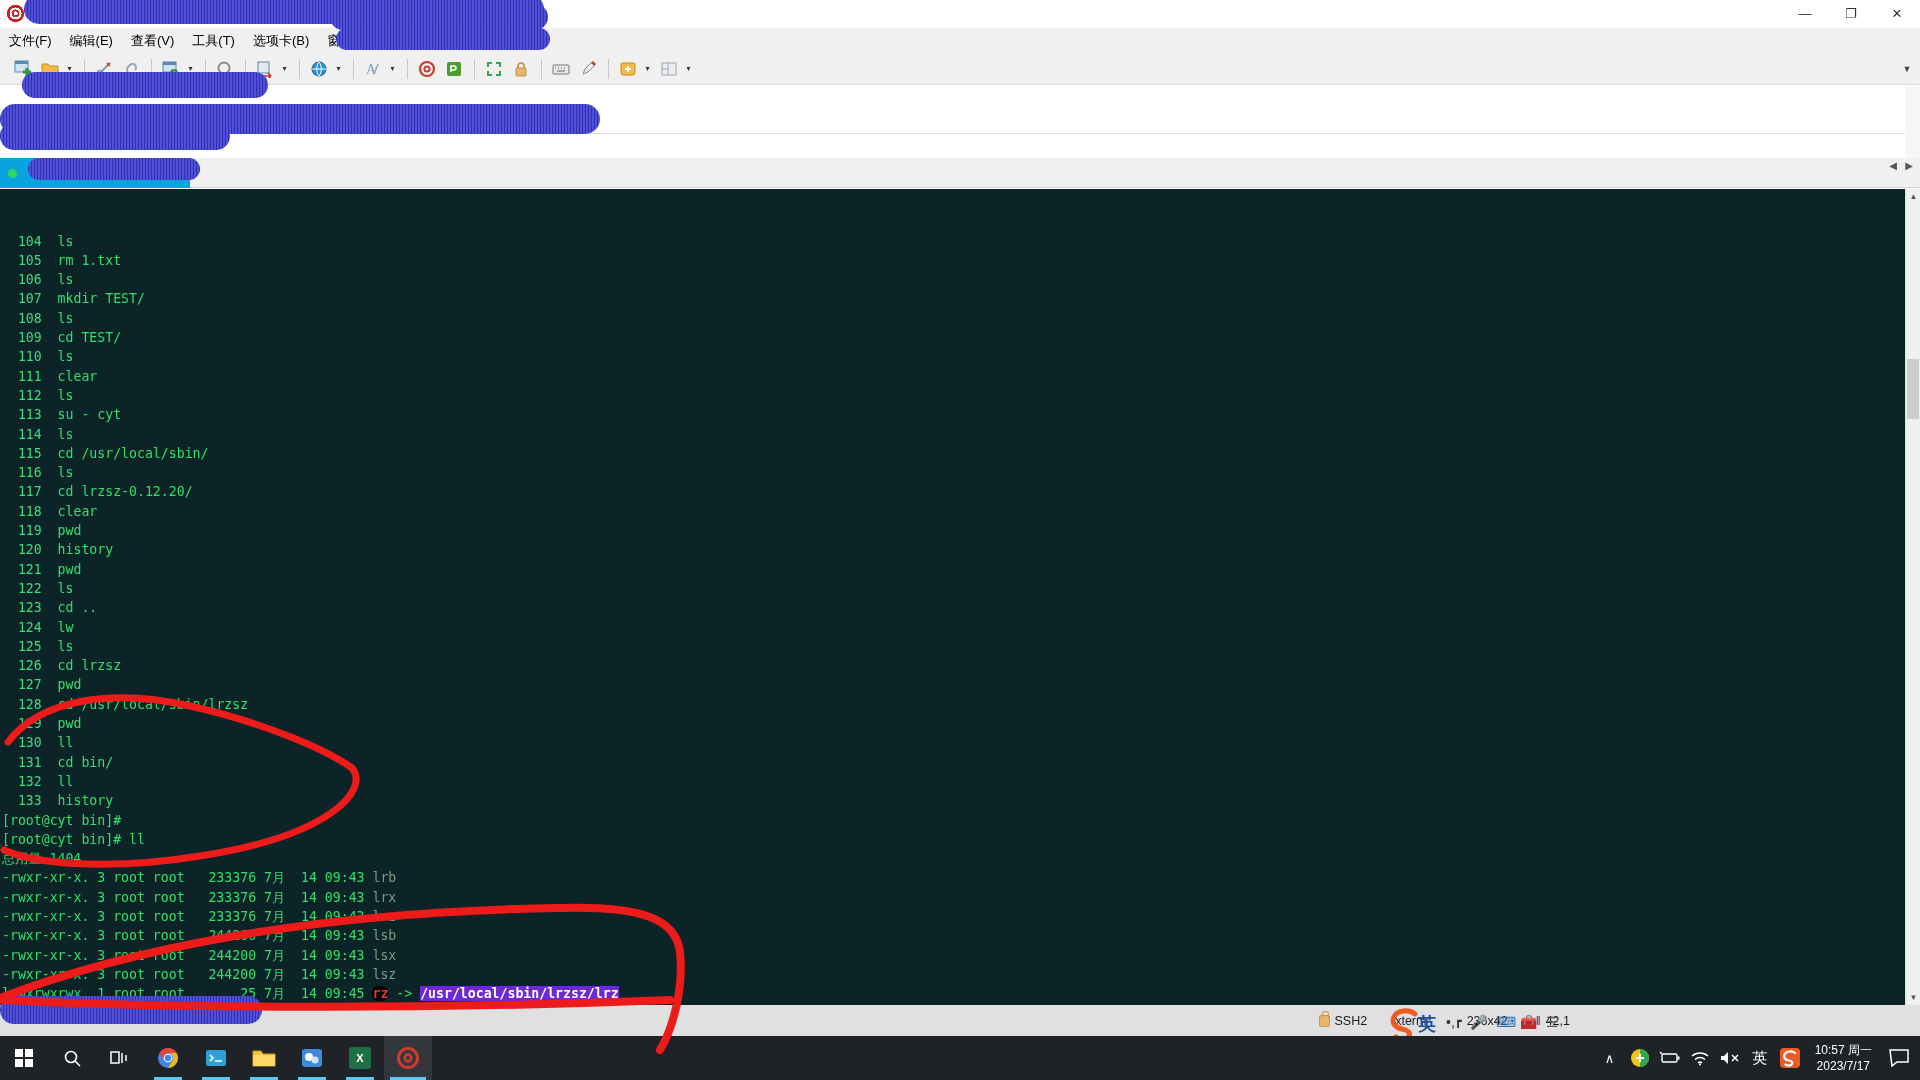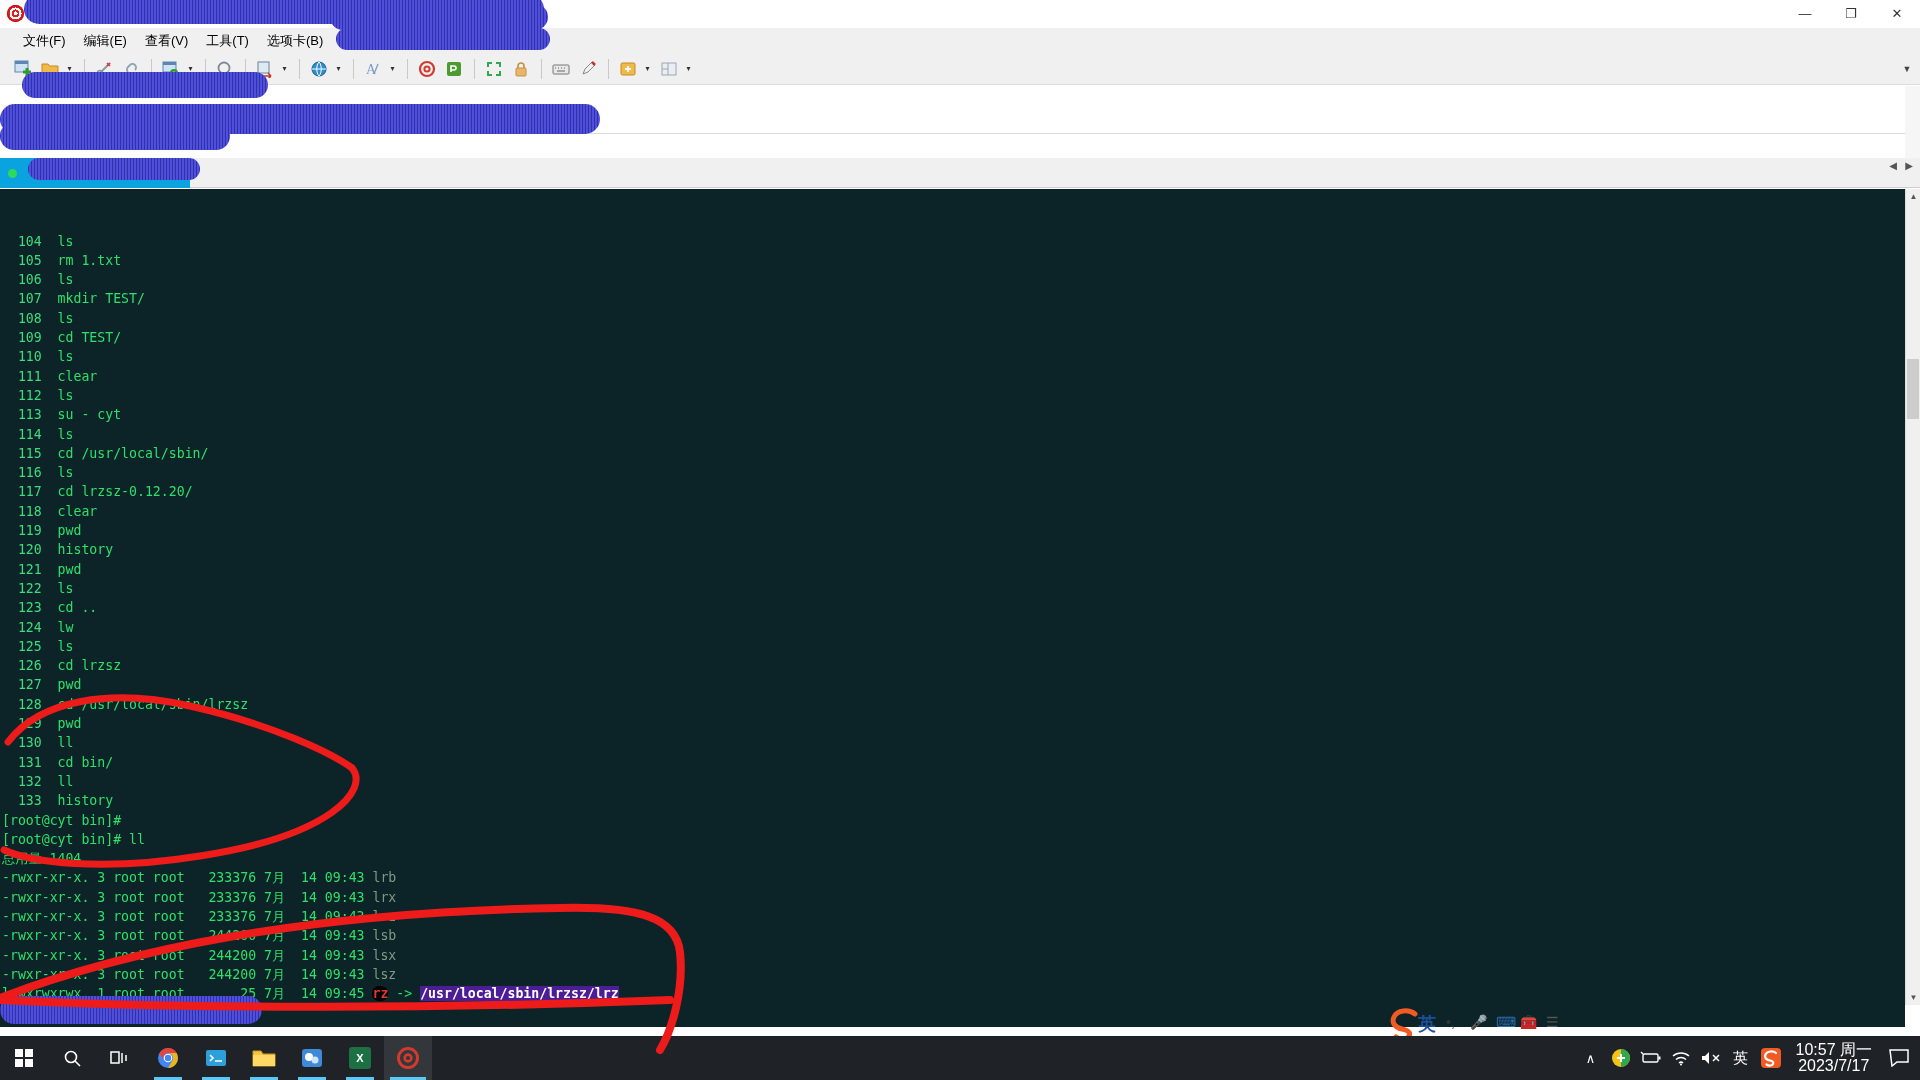--- a/index.html
+++ b/index.html
@@ -26,21 +26,21 @@
   .tb-title { font-size: 12px; color: #222; flex: 1; padding-left: 4px; }
   .tb-buttons { display: flex; height: 28px; }
   .tb-btn {
     width: 46px; height: 28px; display: flex; align-items: center; justify-content: center;
     font-size: 13px; color: #333;
   }
 
   
   .menubar {
     position: absolute; left: 0; top: 28px; width: 1920px; height: 25px;
-    background: #f0f0f0; display: flex; align-items: center; padding-left: 14px;
+    background: #f0f0f0; display: flex; align-items: center; 
     font-size: 13px; color: #000;
   }
   .menubar .mi { padding: 3px 9px; white-space: nowrap; }
 
   
   .toolbar {
     position: absolute; left: 0; top: 53px; width: 1920px; height: 32px;
     background: #f0f0f0; display: flex; align-items: center; padding-left: 10px;
     border-bottom: 1px solid #dcdcdc;
   }
@@ -84,21 +84,21 @@
     background: #0c2327;
     font-family: "DejaVu Sans Mono", "Liberation Mono", monospace;
     font-size: 13.2px; line-height: 19.3px;
     color: #2ee06a; padding: 4px 0 0 2px; overflow: hidden; white-space: pre;
   }
   .t-line { height: 19.3px; }
   .num { color: #3ddc7c; }
   .g   { color: #2ee06a; }
   .dim { color: #7d9c86; }
   .sym-name { background: #000000; color: #e03a28; font-weight: bold; border-radius: 7px; }
-  .sym-tgt { background: #4c1d95; color: #ffffff; font-weight: bold; }
+  .sym-tgt { background: #6d28d9; color: #ffffff; font-weight: bold; }
 
   
   .term-scroll {
     position: absolute; right: 0; top: 189px; width: 15px; height: 816px; background: #f0f0f0;
     border-left: 1px solid #dcdcdc;
   }
   .ts-arrow { width: 15px; height: 15px; display:flex;align-items:center;justify-content:center; font-size:8px; color:#555; background:#f0f0f0;}
   .ts-thumb { position: absolute; left: 1px; width: 12px; background: #cdcdcd; }
 
   
@@ -135,21 +135,21 @@
   }
   .tb-item.open::after {
     content:""; position:absolute; bottom:0; left:10px; right:10px; height:3px; background:#5bc8f5;
   }
   .win-logo { width: 18px; height: 18px; display:grid; grid-template-columns:1fr 1fr; grid-template-rows:1fr 1fr; gap:2px; }
   .win-logo i { background: #ffffff; display:block; }
   .sq { width: 22px; height: 22px; border-radius: 3px; display:flex;align-items:center;justify-content:center;
         font-size: 11px; color: #fff; font-weight: bold; }
   .tray { margin-left: auto; display: flex; align-items: center; padding-right: 4px; color: #fff; }
   .tray-ico { width: 30px; height: 44px; display:flex; align-items:center; justify-content:center; font-size: 13px; color: #fff; }
-  .clock { text-align: center; font-size: 16px; color: #fff; line-height: 16px; padding: 0 10px; }
+  .clock { text-align: center; font-size: 12px; color: #fff; line-height: 16px; padding: 0 10px; }
   .notif { width: 34px; height: 44px; display:flex;align-items:center;justify-content:center; }
 
   
   .redact {
     position: absolute; background: #3b3bd6; border-radius: 30px;
     background-image: repeating-linear-gradient(90deg, rgba(0,0,0,.18) 0 1px, rgba(255,255,255,.10) 1px 3px);
   }
   
   .annot { position: absolute; pointer-events: none; }
 </style>
@@ -320,20 +320,37 @@
   <div class="terminal">
     <div id="term-lines"><div class="t-line"><span class="num">  104</span>  <span class="g">ls</span></div><div class="t-line"><span class="num">  105</span>  <span class="g">rm 1.txt</span></div><div class="t-line"><span class="num">  106</span>  <span class="g">ls</span></div><div class="t-line"><span class="num">  107</span>  <span class="g">mkdir TEST/</span></div><div class="t-line"><span class="num">  108</span>  <span class="g">ls</span></div><div class="t-line"><span class="num">  109</span>  <span class="g">cd TEST/</span></div><div class="t-line"><span class="num">  110</span>  <span class="g">ls</span></div><div class="t-line"><span class="num">  111</span>  <span class="g">clear</span></div><div class="t-line"><span class="num">  112</span>  <span class="g">ls</span></div><div class="t-line"><span class="num">  113</span>  <span class="g">su - cyt</span></div><div class="t-line"><span class="num">  114</span>  <span class="g">ls</span></div><div class="t-line"><span class="num">  115</span>  <span class="g">cd /usr/local/sbin/</span></div><div class="t-line"><span class="num">  116</span>  <span class="g">ls</span></div><div class="t-line"><span class="num">  117</span>  <span class="g">cd lrzsz-0.12.20/</span></div><div class="t-line"><span class="num">  118</span>  <span class="g">clear</span></div><div class="t-line"><span class="num">  119</span>  <span class="g">pwd</span></div><div class="t-line"><span class="num">  120</span>  <span class="g">history</span></div><div class="t-line"><span class="num">  121</span>  <span class="g">pwd</span></div><div class="t-line"><span class="num">  122</span>  <span class="g">ls</span></div><div class="t-line"><span class="num">  123</span>  <span class="g">cd ..</span></div><div class="t-line"><span class="num">  124</span>  <span class="g">lw</span></div><div class="t-line"><span class="num">  125</span>  <span class="g">ls</span></div><div class="t-line"><span class="num">  126</span>  <span class="g">cd lrzsz</span></div><div class="t-line"><span class="num">  127</span>  <span class="g">pwd</span></div><div class="t-line"><span class="num">  128</span>  <span class="g">cd /usr/local/sbin/lrzsz</span></div><div class="t-line"><span class="num">  129</span>  <span class="g">pwd</span></div><div class="t-line"><span class="num">  130</span>  <span class="g">ll</span></div><div class="t-line"><span class="num">  131</span>  <span class="g">cd bin/</span></div><div class="t-line"><span class="num">  132</span>  <span class="g">ll</span></div><div class="t-line"><span class="num">  133</span>  <span class="g">history</span></div><div class="t-line"><span class="g">[root@cyt bin]#</span></div><div class="t-line"><span class="g">[root@cyt bin]# ll</span></div><div class="t-line"><span class="g">总用量 1404</span></div><div class="t-line"><span class="g">-rwxr-xr-x. 3 root root   233376 7月  14 09:43 </span><span class="dim">lrb</span></div><div class="t-line"><span class="g">-rwxr-xr-x. 3 root root   233376 7月  14 09:43 </span><span class="dim">lrx</span></div><div class="t-line"><span class="g">-rwxr-xr-x. 3 root root   233376 7月  14 09:43 </span><span class="dim">lrz</span></div><div class="t-line"><span class="g">-rwxr-xr-x. 3 root root   244200 7月  14 09:43 </span><span class="dim">lsb</span></div><div class="t-line"><span class="g">-rwxr-xr-x. 3 root root   244200 7月  14 09:43 </span><span class="dim">lsx</span></div><div class="t-line"><span class="g">-rwxr-xr-x. 3 root root   244200 7月  14 09:43 </span><span class="dim">lsz</span></div><div class="t-line"><span class="g">lrwxrwxrwx. 1 root root       25 7月  14 09:45 </span><span class="sym-name">rz</span><span class="g"> -&gt; </span><span class="sym-tgt">/usr/local/sbin/lrzsz/lrz</span></div><div class="t-line"></div></div>
   </div>
 
   <div class="term-scroll">
     <div class="ts-arrow" style="position:absolute;top:0;left:0;">▲</div>
     <div class="ts-thumb" style="top:170px;height:60px;"></div>
     <div class="ts-arrow" style="position:absolute;bottom:0;left:0;">▼</div>
   </div>
 
+  <div class="statusbar">
+    <div class="sb-item">
+      <span class="lock"></span>
+      <span>SSH2</span>
+    </div>
+    <div class="sb-item">
+      <span>xterm</span>
+    </div>
+    <div class="sb-item">
+      <span class="sb-ico">┏</span>
+      <span>236x42</span>
+    </div>
+    <div class="sb-item">
+      <span class="sb-ico">‖</span>
+      <span>42,1</span>
+    </div>
+  </div>
 
   <div style="position:absolute;left:1386px;top:1008px;width:36px;height:34px;">
     <svg width="36" height="34" viewBox="0 0 36 34">
         <path d="M29 6c-6-5-18-4-21 3-3 6 2 11 8 12 5 1 9 3 7 7-2 4-9 4-13 1" fill="none" stroke="#f05a23" stroke-width="5" stroke-linecap="round"></path>
       </svg>
   </div>
   <div style="position:absolute;left:1418px;top:1012px;font-size:18px;color:#1b4f9c;font-weight:bold;">英</div>
   <div style="position:absolute;left:1446px;top:1014px;font-size:14px;color:#333;">•,</div>
   <div style="position:absolute;left:1470px;top:1014px;font-size:14px;color:#333;">🎤</div>
   <div style="position:absolute;left:1496px;top:1014px;font-size:14px;color:#2a6fb5;">⌨</div>

